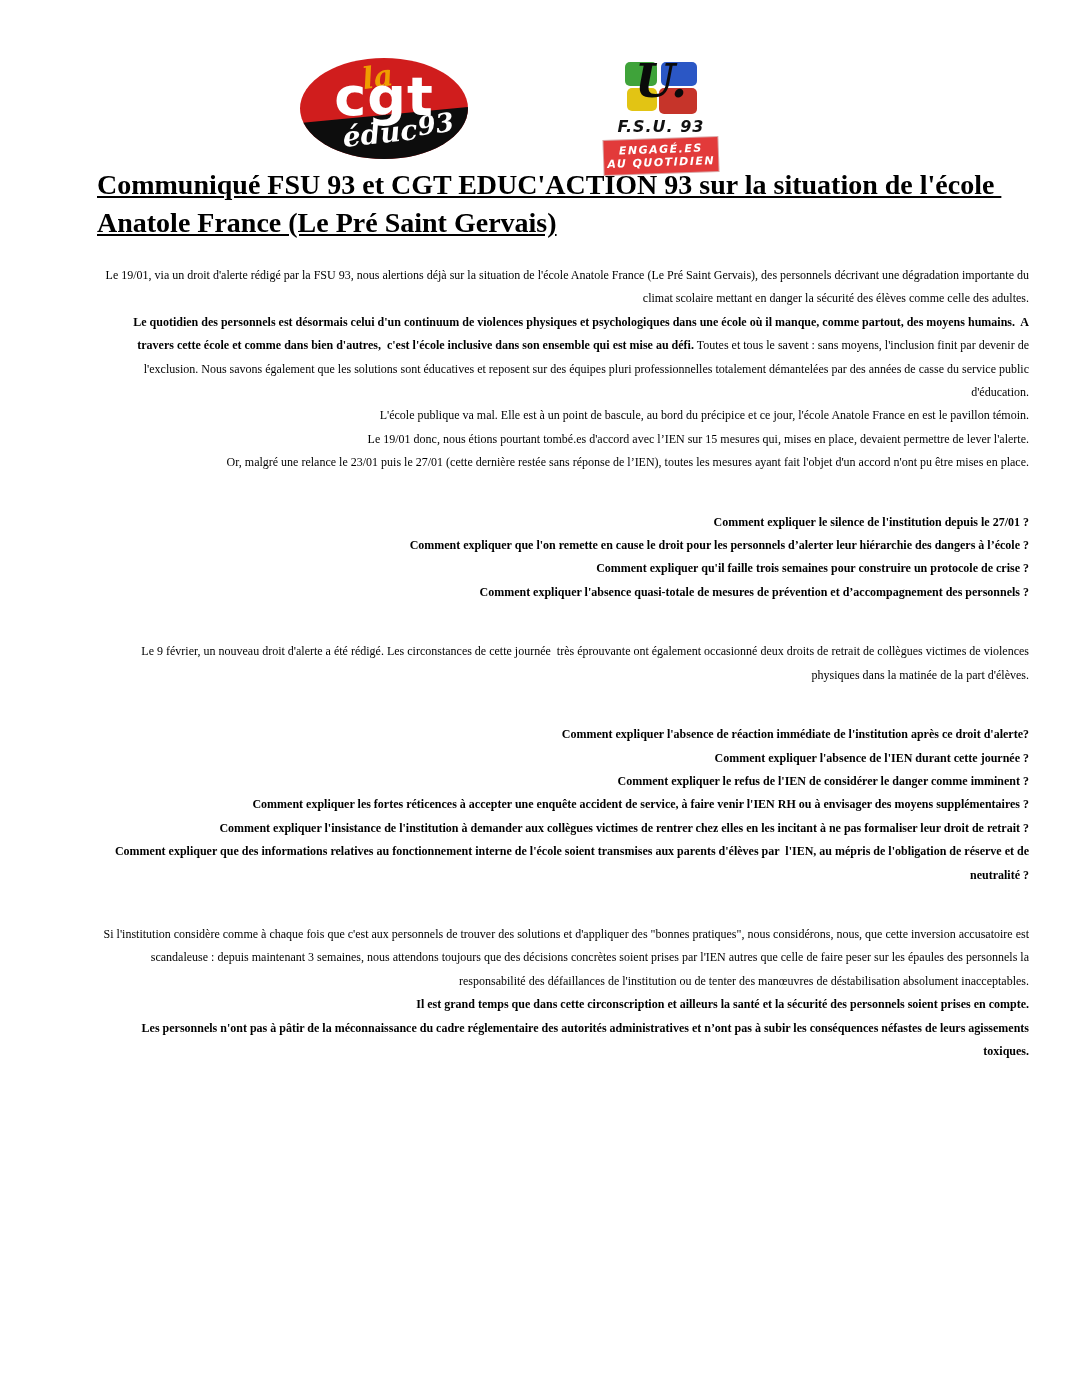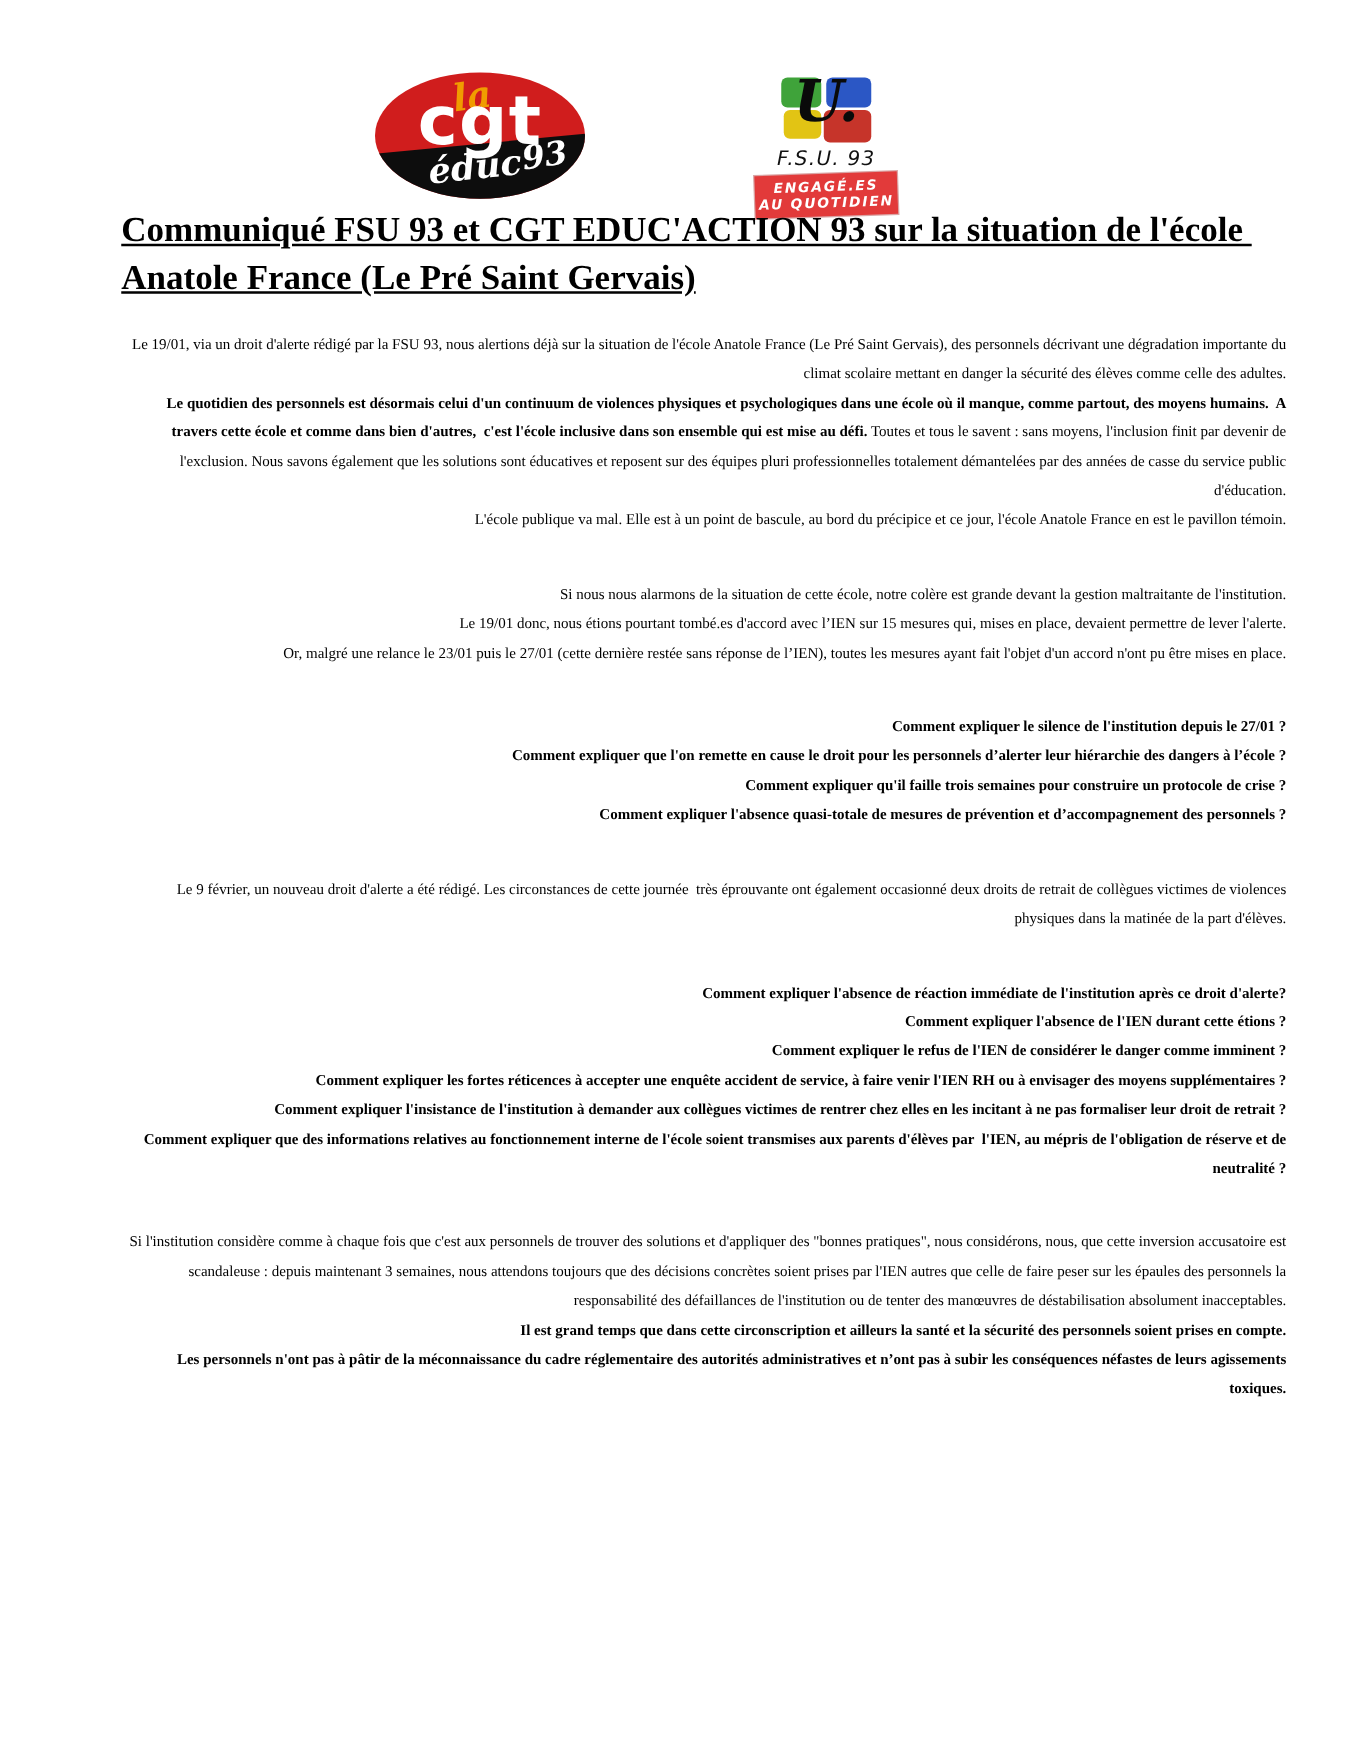--- a/index.html
+++ b/index.html
@@ -22,21 +22,21 @@
   .sq-blue   { left: 38px; top: 0;    width: 36px; height: 24px; }
   .sq-yellow { left: 4px;  top: 26px; width: 30px; height: 23px; }
   .sq-red    { left: 36px; top: 26px; width: 38px; height: 26px; }
   .fsu-u {
     position: absolute; left: 50%; top: -9px; transform: translateX(-50%);
     font-family: "DejaVu Serif", serif; font-weight: bold; font-style: italic;
     font-size: 46px; line-height: 56px; color: #0a0a0a;
   }
   .fsu-name {
     text-align: center; font-family: "DejaVu Sans", sans-serif;
-    font-weight: normal; font-style: italic; font-size: 16px; letter-spacing: 1px;
+    font-weight: bold; font-style: italic; font-size: 16px; letter-spacing: 1px;
     color: #111111; margin-top: 3px; white-space: nowrap;
   }
   .fsu-banner {
     width: 110px; margin: 3px auto 0 auto; transform: rotate(-2deg);
     padding: 4px 2px; text-align: center;
     box-shadow: 0 0 0 1px rgba(150,0,0,.35);
   }
   .fsu-banner div {
     color: #ffffff; font-family: "DejaVu Sans", sans-serif; font-style: italic;
     font-weight: bold; font-size: 11px; line-height: 13px; letter-spacing: 1.5px;
@@ -97,30 +97,29 @@
 
   <div class="content">
     <h1 class="doc-title">
       <span class="tline">Communiqué FSU 93 et CGT EDUC'ACTION 93 sur la situation de l'école </span>
       <span class="tline">Anatole France (Le Pré Saint Gervais)</span>
     </h1>
     <div>
         <div class="para"><span class="run">Le 19/01, via un droit d'alerte rédigé par la FSU 93, nous alertions déjà sur la situation de l'école Anatole France (Le Pré Saint Gervais), des personnels décrivant une dégradation importante du climat scolaire mettant en danger la sécurité des élèves comme celle des adultes.</span></div>
         <div class="para"><span class="run bold">Le quotidien des personnels est désormais celui d'un continuum de violences physiques et psychologiques dans une école où il manque, comme partout, des moyens humains.  A travers cette école et comme dans bien d'autres,  c'est l'école inclusive dans son ensemble qui est mise au défi.</span><span class="run"> Toutes et tous le savent : sans moyens, l'inclusion finit par devenir de l'exclusion. Nous savons également que les solutions sont éducatives et reposent sur des équipes pluri professionnelles totalement démantelées par des années de casse du service public d'éducation.</span></div>
         <div class="para"><span class="run">L'école publique va mal. Elle est à un point de bascule, au bord du précipice et ce jour, l'école Anatole France en est le pavillon témoin.</span></div>
-        <div class="para gap"><span class="run">Si nous nous alarmons de la situation de cette école, notre colère est grande devant la gestion maltraitante de l'institution.</span></div>
         <div class="para"><span class="run">Le 19/01 donc, nous étions pourtant tombé.es d'accord avec l’IEN sur 15 mesures qui, mises en place, devaient permettre de lever l'alerte.</span></div>
         <div class="para"><span class="run">Or, malgré une relance le 23/01 puis le 27/01 (cette dernière restée sans réponse de l’IEN), toutes les mesures ayant fait l'objet d'un accord n'ont pu être mises en place.</span></div>
         <div class="para gap"><span class="run bold">Comment expliquer le silence de l'institution depuis le 27/01 ?</span></div>
         <div class="para"><span class="run bold">Comment expliquer que l'on remette en cause le droit pour les personnels d’alerter leur hiérarchie des dangers à l’école ?</span></div>
         <div class="para"><span class="run bold">Comment expliquer qu'il faille trois semaines pour construire un protocole de crise ?</span></div>
         <div class="para"><span class="run bold">Comment expliquer l'absence quasi-totale de mesures de prévention et d’accompagnement des personnels ?</span></div>
         <div class="para gap"><span class="run">Le 9 février, un nouveau droit d'alerte a été rédigé. Les circonstances de cette journée  très éprouvante ont également occasionné deux droits de retrait de collègues victimes de violences  physiques dans la matinée de la part d'élèves.</span></div>
         <div class="para gap"><span class="run bold">Comment expliquer l'absence de réaction immédiate de l'institution après ce droit d'alerte?</span></div>
-        <div class="para"><span class="run bold">Comment expliquer l'absence de l'IEN durant cette étions ?</span></div>
+        <div class="para"><span class="run bold">Comment expliquer l'absence de l'IEN durant cette journée ?</span></div>
         <div class="para"><span class="run bold">Comment expliquer le refus de l'IEN de considérer le danger comme imminent ?</span></div>
         <div class="para"><span class="run bold">Comment expliquer les fortes réticences à accepter une enquête accident de service, à faire venir l'IEN RH ou à envisager des moyens supplémentaires ?</span></div>
         <div class="para"><span class="run bold">Comment expliquer l'insistance de l'institution à demander aux collègues victimes de rentrer chez elles en les incitant à ne pas formaliser leur droit de retrait ?</span></div>
         <div class="para"><span class="run bold">Comment expliquer que des informations relatives au fonctionnement interne de l'école soient transmises aux parents d'élèves par  l'IEN, au mépris de l'obligation de réserve et de neutralité ?</span></div>
         <div class="para gap"><span class="run">Si l'institution considère comme à chaque fois que c'est aux personnels de trouver des solutions et d'appliquer des "bonnes pratiques", nous considérons, nous, que cette inversion accusatoire est scandaleuse : depuis maintenant 3 semaines, nous attendons toujours que des décisions concrètes soient prises par l'IEN autres que celle de faire peser sur les épaules des personnels la responsabilité des défaillances de l'institution ou de tenter des manœuvres de déstabilisation absolument inacceptables.</span></div>
         <div class="para"><span class="run bold">Il est grand temps que dans cette circonscription et ailleurs la santé et la sécurité des personnels soient prises en compte.</span></div>
         <div class="para"><span class="run bold">Les personnels n'ont pas à pâtir de la méconnaissance du cadre réglementaire des autorités administratives et n’ont pas à subir les conséquences néfastes de leurs agissements toxiques.</span></div>
       </div>
   </div>
 

